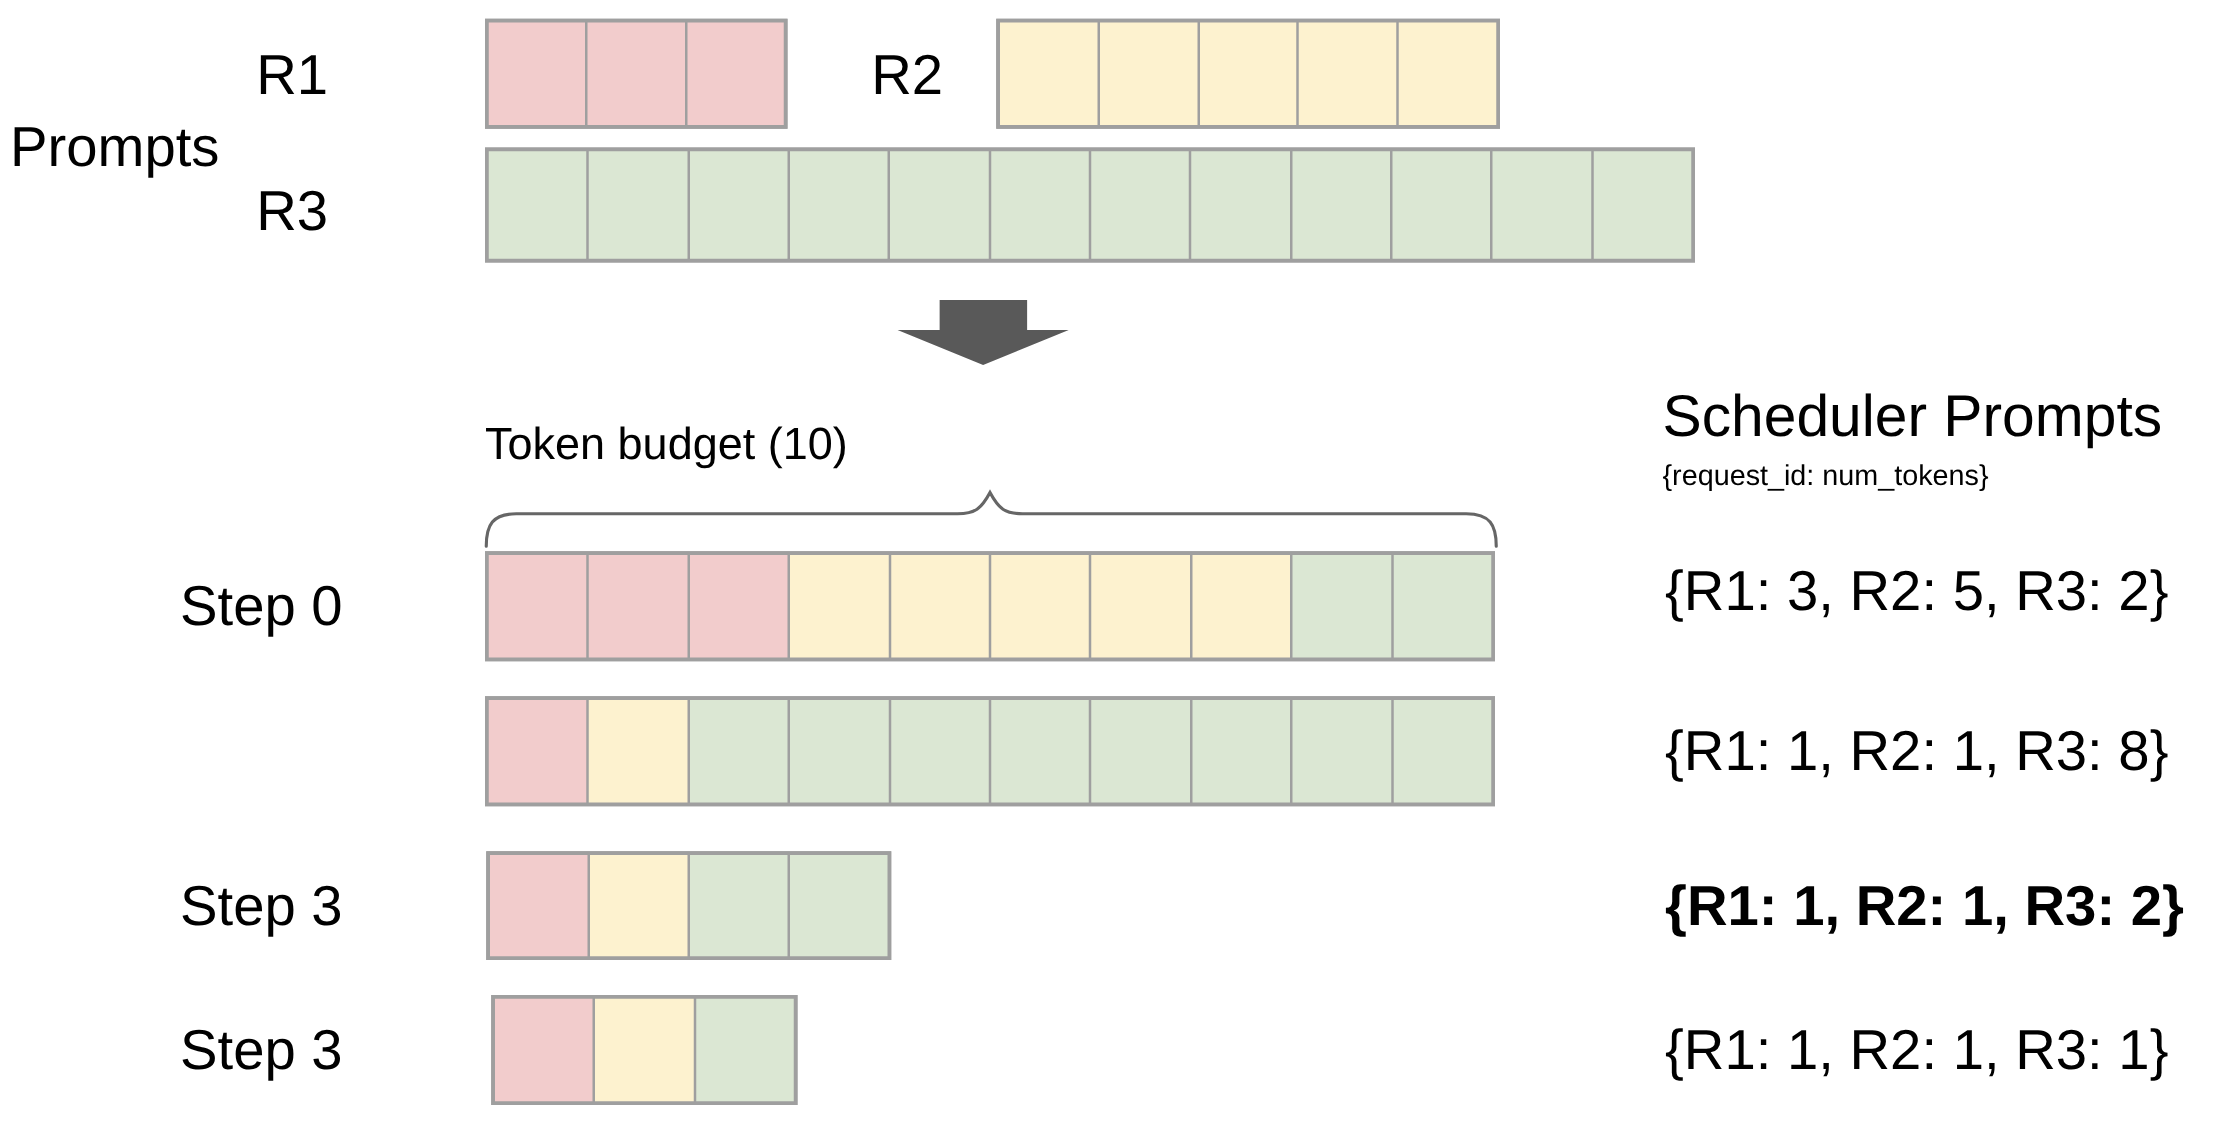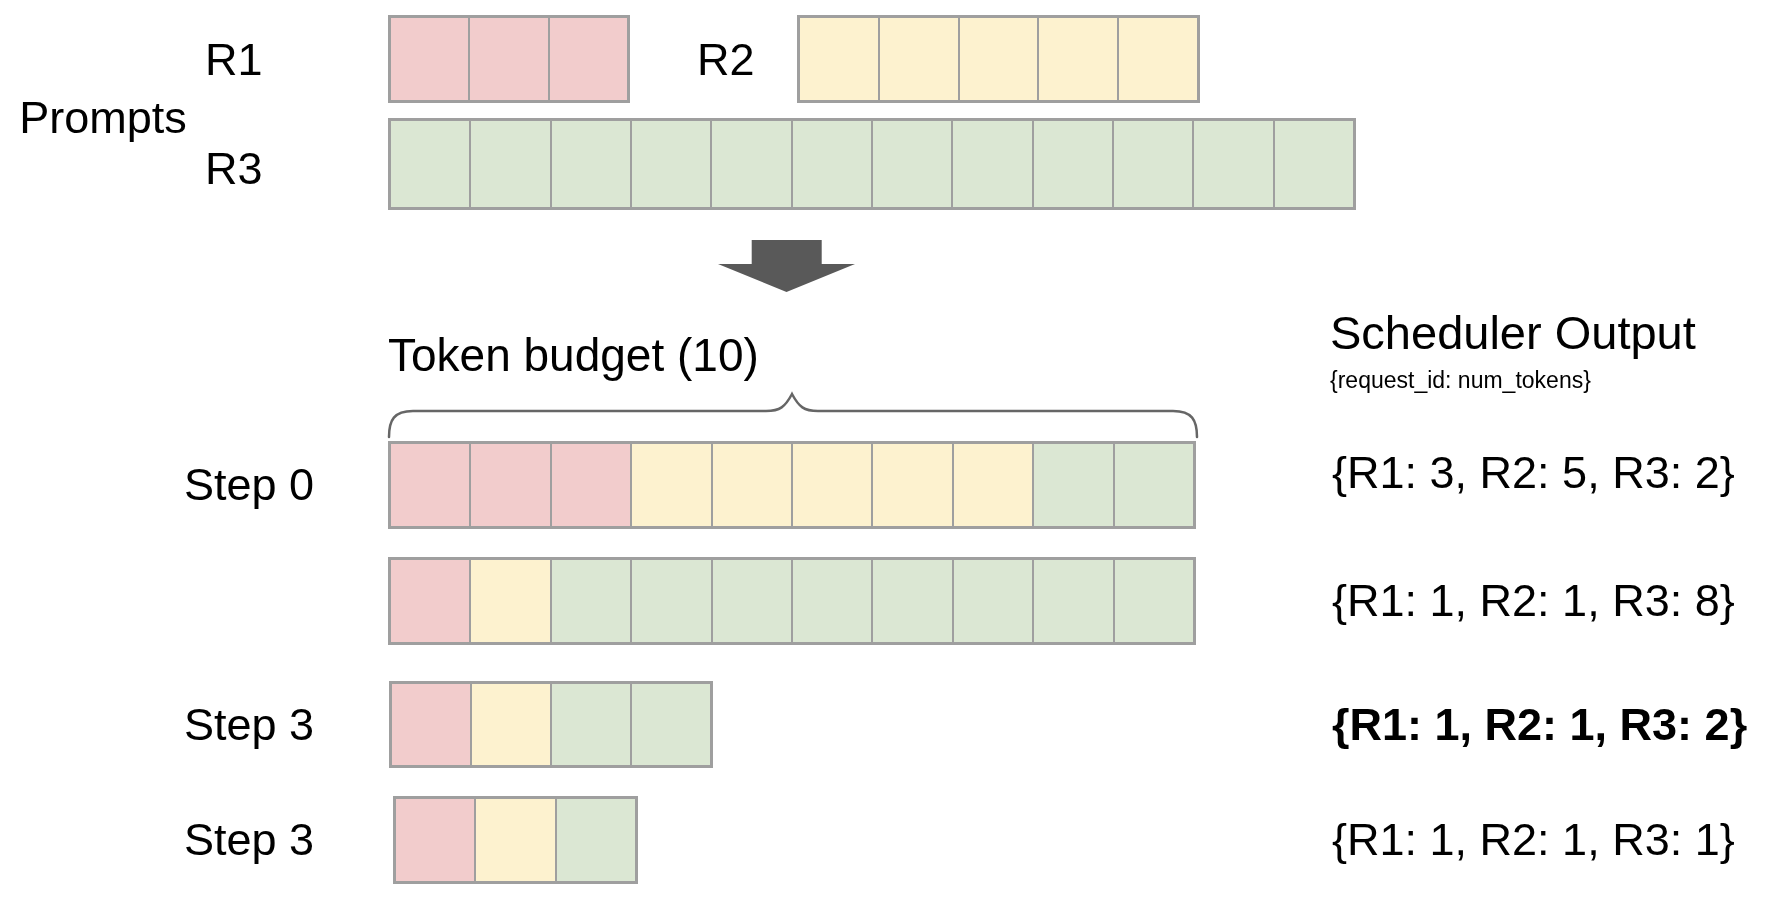--- a/index.html
+++ b/index.html
@@ -2,42 +2,42 @@
 <html style="--cell-border: #9f9f9f;"><head>
 <meta charset="utf-8">
 <style>
   html,body{margin:0;padding:0;background:#ffffff;}
   .canvas{
     position:relative;width:1788px;height:918px;background:#ffffff;
     font-family:"Liberation Sans","DejaVu Sans",sans-serif;color:#000;overflow:hidden;
   }
   .label{position:absolute;font-size:45px;line-height:46px;white-space:nowrap;}
   .center{text-align:left;}
-  .right{text-align:center;}
+  .right{text-align:left;}
 
   
   .token-row{
     position:absolute;display:flex;gap:2px;box-sizing:border-box;
     background:var(--cell-border,#9f9f9f);
     border:3px solid var(--cell-border,#9f9f9f);
   }
   .cell{flex:1 1 0;}
 
   
   .prompts-label{left:8px;top:95px;width:190px;}
   .r1-label{left:205px;top:37px;width:100px;}
   .r2-label{left:697px;top:37px;width:100px;}
   .r3-label{left:205px;top:146px;width:100px;}
   .row-r1{left:388px;top:15px;width:242px;height:88px;}
   .row-r2{left:797px;top:15px;width:403px;height:88px;}
   .row-r3{left:388px;top:118px;width:968px;height:92px;}
 
   
   .arrow-svg{position:absolute;left:718px;top:240px;}
-  .token-budget{left:388px;top:332px;width:808px;font-size:46px;}
+  .token-budget{left:388px;top:332px;width:808px;font-size:36px;}
   .brace-svg{position:absolute;left:386px;top:390px;}
 
   
   .sched-title{left:1330px;top:310px;width:420px;font-size:47px;}
   .sched-subtitle{left:1330px;top:362px;width:420px;font-size:23px;line-height:36px;}
 
   
   .step-label{left:144px;width:210px;}
   .sl-0{top:462px;} .sl-1{top:578px;} .sl-2{top:702px;} .sl-3{top:817px;}
   .row-step-0{left:388px;top:441px;width:808px;height:88px;}
@@ -88,21 +88,21 @@
 
   <svg class="arrow-svg" width="137" height="53" viewBox="0 0 137 53">
     <polygon points="33.7,0 103.7,0 103.7,24 137,24 68.5,52 0,24 33.7,24" fill="#595959"></polygon>
   </svg>
 
   <div class="label center token-budget">Token budget (10)</div>
   <svg class="brace-svg" width="814" height="50" viewBox="0 0 814 50">
     <path d="M 3 47 C 3 30 8 21 27 21 L 380 21 C 394 21 399 17 406 4 C 413 17 418 21 432 21 L 787 21 C 806 21 811 30 811 47" fill="none" stroke-width="2.5" stroke-linecap="round" stroke="#666666"></path>
   </svg>
 
-  <div class="label center sched-title">Scheduler Output</div>
+  <div class="label center sched-title">Scheduler Prompts</div>
   <div class="label center sched-subtitle">{request_id: num_tokens}</div>
 
   <div class="label right step-label sl-0">Step 0</div>
   <div class="token-row row-step-0">
       <div class="cell" style="background: rgb(242, 204, 204);"></div>
       <div class="cell" style="background: rgb(242, 204, 204);"></div>
       <div class="cell" style="background: rgb(242, 204, 204);"></div>
       <div class="cell" style="background: rgb(253, 242, 207);"></div>
       <div class="cell" style="background: rgb(253, 242, 207);"></div>
       <div class="cell" style="background: rgb(253, 242, 207);"></div>

